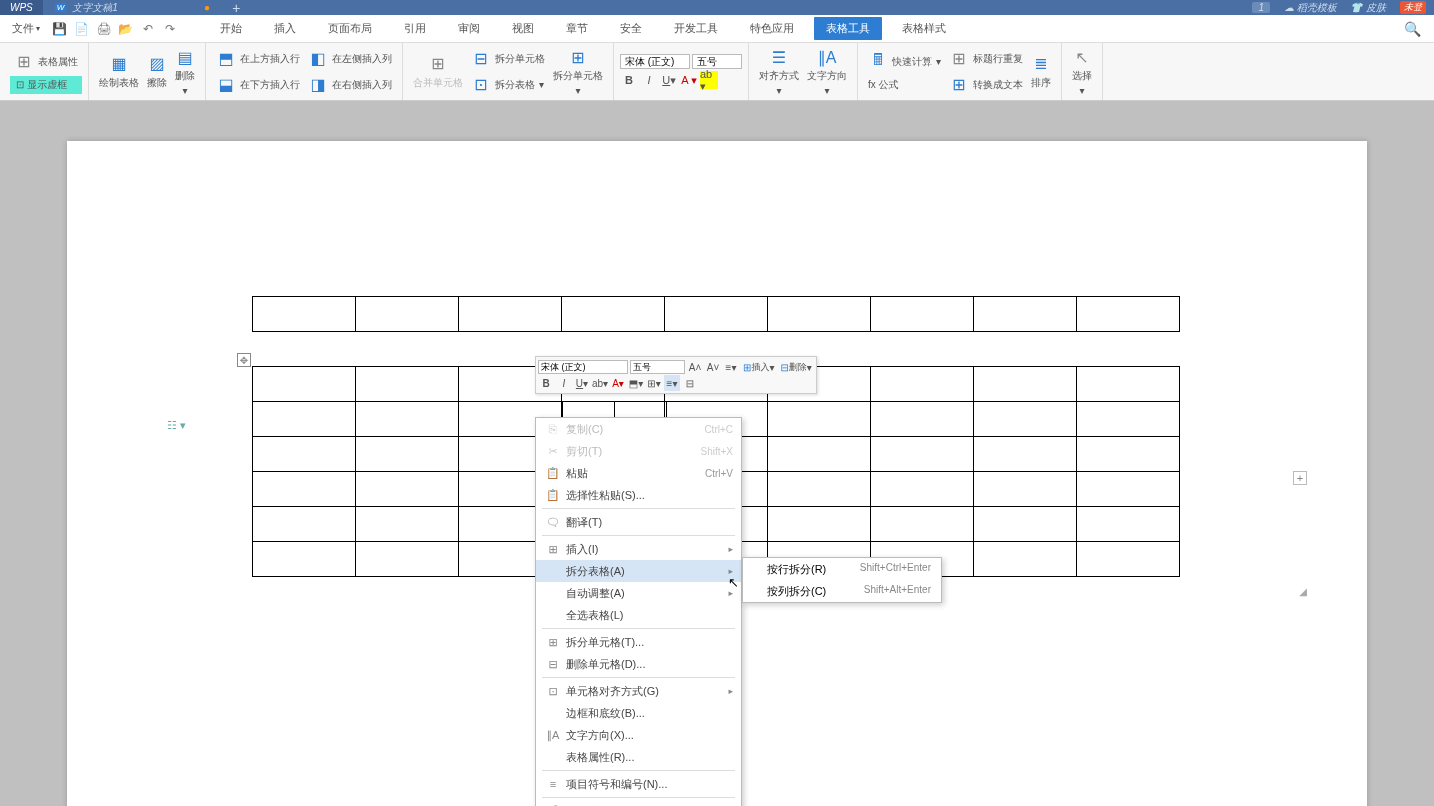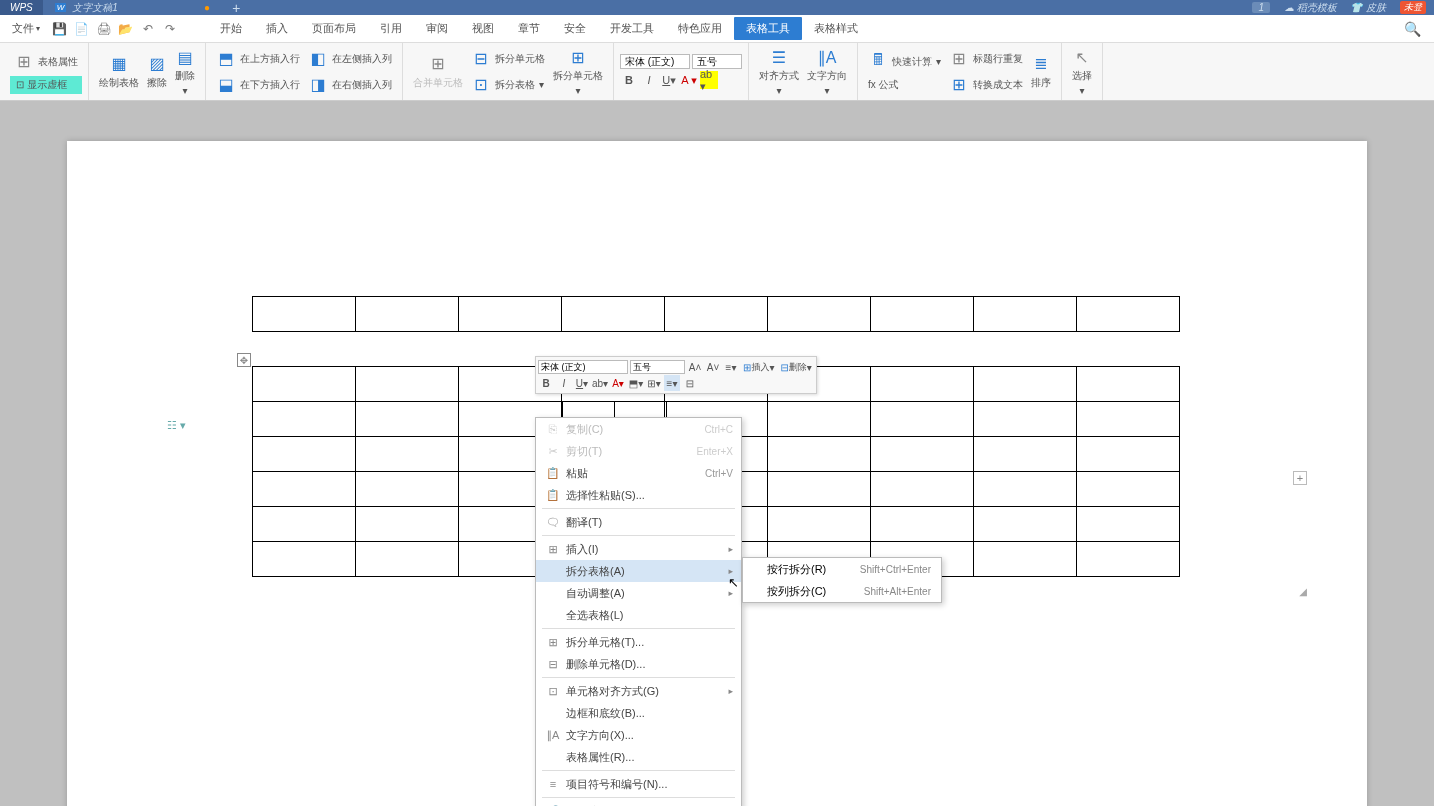--- a/index.html
+++ b/index.html
@@ -14,21 +14,21 @@
 .new-tab { color: #cde; font-size: 14px; padding: 0 10px; cursor: pointer; }
 .titlebar-right { margin-left: auto; display: flex; gap: 14px; padding-right: 8px; color: #cde; font-size: 10px; align-items: center; }
 .login-badge { background: #e53; color: #fff; padding: 0 4px; border-radius: 2px; font-size: 9px; }
 .user-num { background: #6b8cb8; padding: 0 6px; border-radius: 2px; }
 
 
 .menubar { height: 28px; background: #fff; border-bottom: 1px solid #ddd; display: flex; align-items: center; padding: 0 4px; }
 .file-btn { font-size: 11px; color: #555; padding: 2px 8px; display: flex; align-items: center; gap: 2px; }
 .qa-icons { display: flex; gap: 6px; margin-left: 4px; }
 .qa-icon { width: 16px; height: 16px; color: #777; font-size: 12px; display: flex; align-items: center; justify-content: center; }
-.menu-tabs { display: flex; margin-left: 30px; gap: 0; }
+.menu-tabs { display: flex; margin-left: 30px; gap: 8px; }
 .menu-tab { font-size: 11px; color: #555; padding: 4px 12px; cursor: pointer; }
 .menu-tab.active { background: #2d7dd2; color: #fff; border-radius: 1px; }
 .search-right { margin-left: auto; color: #888; font-size: 14px; padding-right: 8px; }
 
 
 .ribbon { height: 58px; background: #f7f7f7; border-bottom: 1px solid #ccc; display: flex; align-items: center; padding: 0 4px; }
 .ribbon-group { display: flex; align-items: center; padding: 0 6px; border-right: 1px solid #ddd; height: 100%; }
 .ribbon-btn-v { display: flex; flex-direction: column; align-items: center; font-size: 10px; color: #555; padding: 2px 4px; gap: 2px; cursor: pointer; }
 .ribbon-btn-v.disabled { color: #bbb; }
 .ribbon-btn-h { display: flex; align-items: center; font-size: 10px; color: #555; padding: 2px 4px; gap: 4px; cursor: pointer; }
@@ -70,21 +70,21 @@
 .ctx-icon { width: 18px; font-size: 11px; color: #888; display: flex; justify-content: center; }
 .ctx-item.disabled .ctx-icon { color: #ccc; }
 .ctx-label { flex: 1; padding-left: 4px; }
 .ctx-shortcut { color: #999; font-size: 10px; }
 .ctx-item.disabled .ctx-shortcut { color: #ccc; }
 .ctx-arrow { color: #888; font-size: 9px; }
 .ctx-sep { height: 1px; background: #ddd; margin: 2px 6px; }
 
 
 .sub-menu { position: absolute; top: 557px; left: 742px; width: 200px; background: #fff; border: 1px solid #bbb; box-shadow: 2px 2px 6px rgba(0,0,0,0.2); font-size: 11px; z-index: 11; }
-.sub-item { display: flex; align-items: center; padding: 4px 10px; height: 22px; }
+.sub-item { display: flex; align-items: flex-start; padding: 4px 10px; height: 22px; }
 .sub-label { flex: 1; padding-left: 14px; }
 .sub-shortcut { color: #888; font-size: 10px; }
 
 
 .cursor-arrow { position: absolute; top: 575px; left: 728px; font-size: 13px; z-index: 20; color: #000; }
 </style>
 </head>
 <body>
 
 <div class="titlebar">
@@ -378,21 +378,21 @@
 
 <div class="ctx-menu">
   <div class="ctx-item disabled">
     <span class="ctx-icon">⎘</span>
     <span class="ctx-label">复制(C)</span>
     <span class="ctx-shortcut">Ctrl+C</span>
   </div>
   <div class="ctx-item disabled">
     <span class="ctx-icon">✂</span>
     <span class="ctx-label">剪切(T)</span>
-    <span class="ctx-shortcut">Enter+X</span>
+    <span class="ctx-shortcut">Shift+X</span>
   </div>
   <div class="ctx-item">
     <span class="ctx-icon">📋</span>
     <span class="ctx-label">粘贴</span>
     <span class="ctx-shortcut">Ctrl+V</span>
   </div>
   <div class="ctx-item">
     <span class="ctx-icon">📋</span>
     <span class="ctx-label">选择性粘贴(S)...</span>
   </div>

